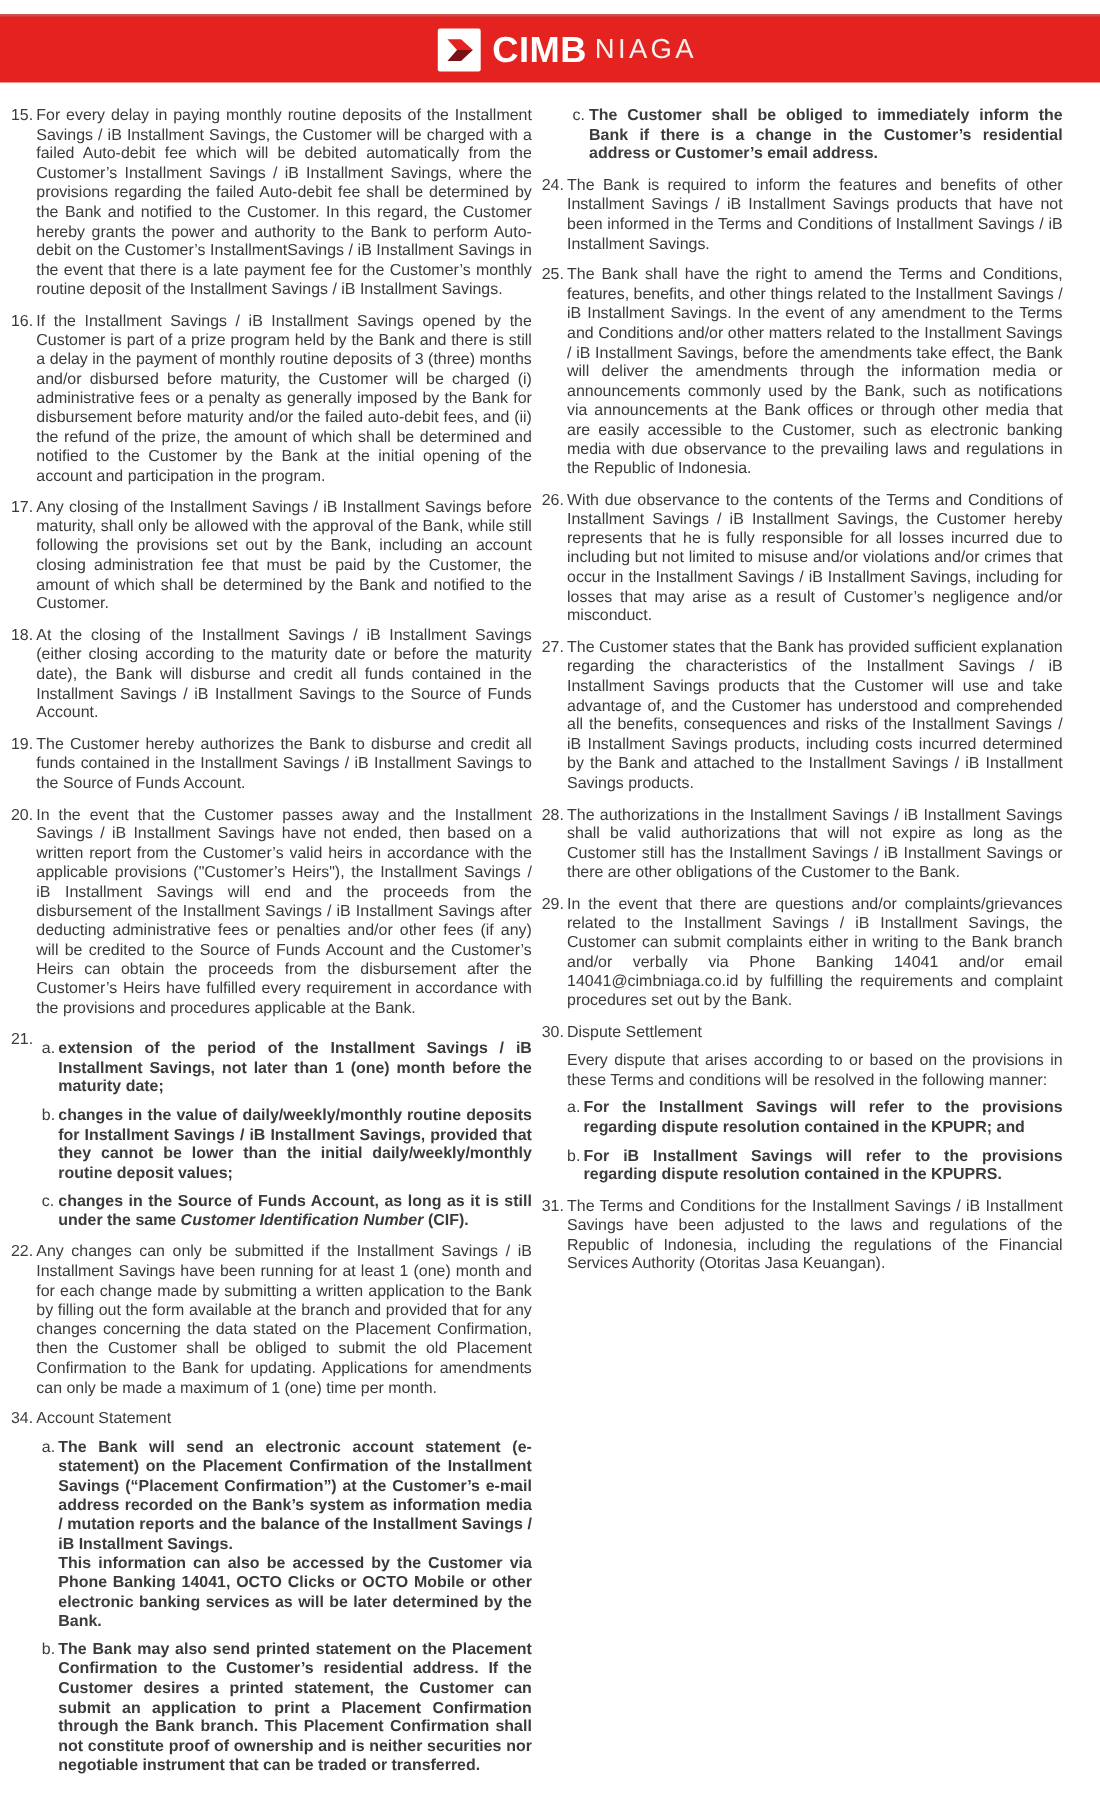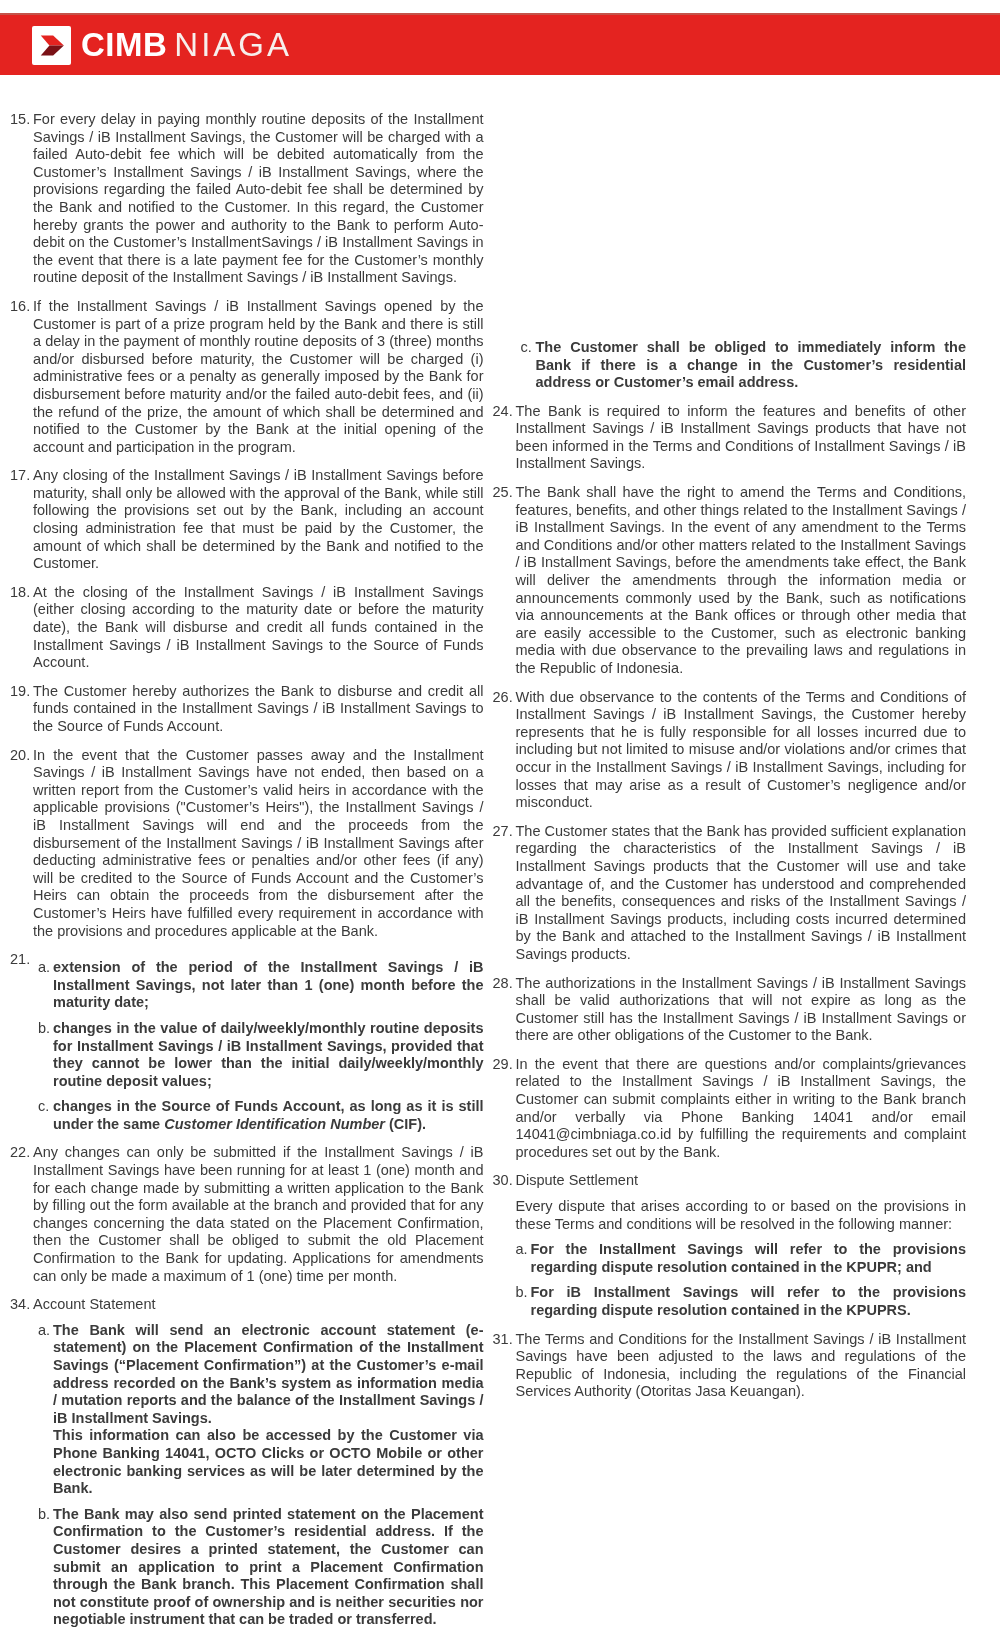--- a/index.html
+++ b/index.html
@@ -15,20 +15,21 @@
   }
   
   .banner {
     margin-top: 13px;
     height: 62px;
     background: #e42320;
     border-top: 2px solid #c4544a;
     display: flex;
     align-items: center;
     padding-left: 32px;
+    justify-content: center;
   }
   .logo { display: flex; align-items: center; }
   .logo-mark {
     width: 39px; height: 39px;
     background: #ffffff;
     border-radius: 2px;
     display: inline-flex;
     align-items: center;
     justify-content: center;
     margin-right: 10px;
@@ -36,32 +37,31 @@
   .logo-mark svg { display: block; }
   .brand-bold {
     color: #ffffff;
     font-weight: bold;
     font-size: 33px;
     letter-spacing: 0.5px;
   }
   .brand-light {
     color: #f7efec;
     font-weight: 300;
-    font-size: 33px;
+    font-size: 25px;
     letter-spacing: 3px;
     margin-left: 7px;
   }
   
   .content {
     display: flex;
     gap: 9px;
-    padding: 36px 34px 0 10px;
+    padding: 22px 34px 0 10px;
     font-size: 14.5px;
     line-height: 17.6px;
-    align-items: center;
   }
   .col { flex: 1 1 0; min-width: 0; }
   .item { display: flex; margin-bottom: 11px; }
   .num {
     flex: 0 0 23px;
     width: 23px;
   }
   .body { flex: 1 1 auto; min-width: 0; }
   .jtext { text-align: justify; }
   .subitem { display: flex; margin-left: 5px; margin-top: 8px; }

